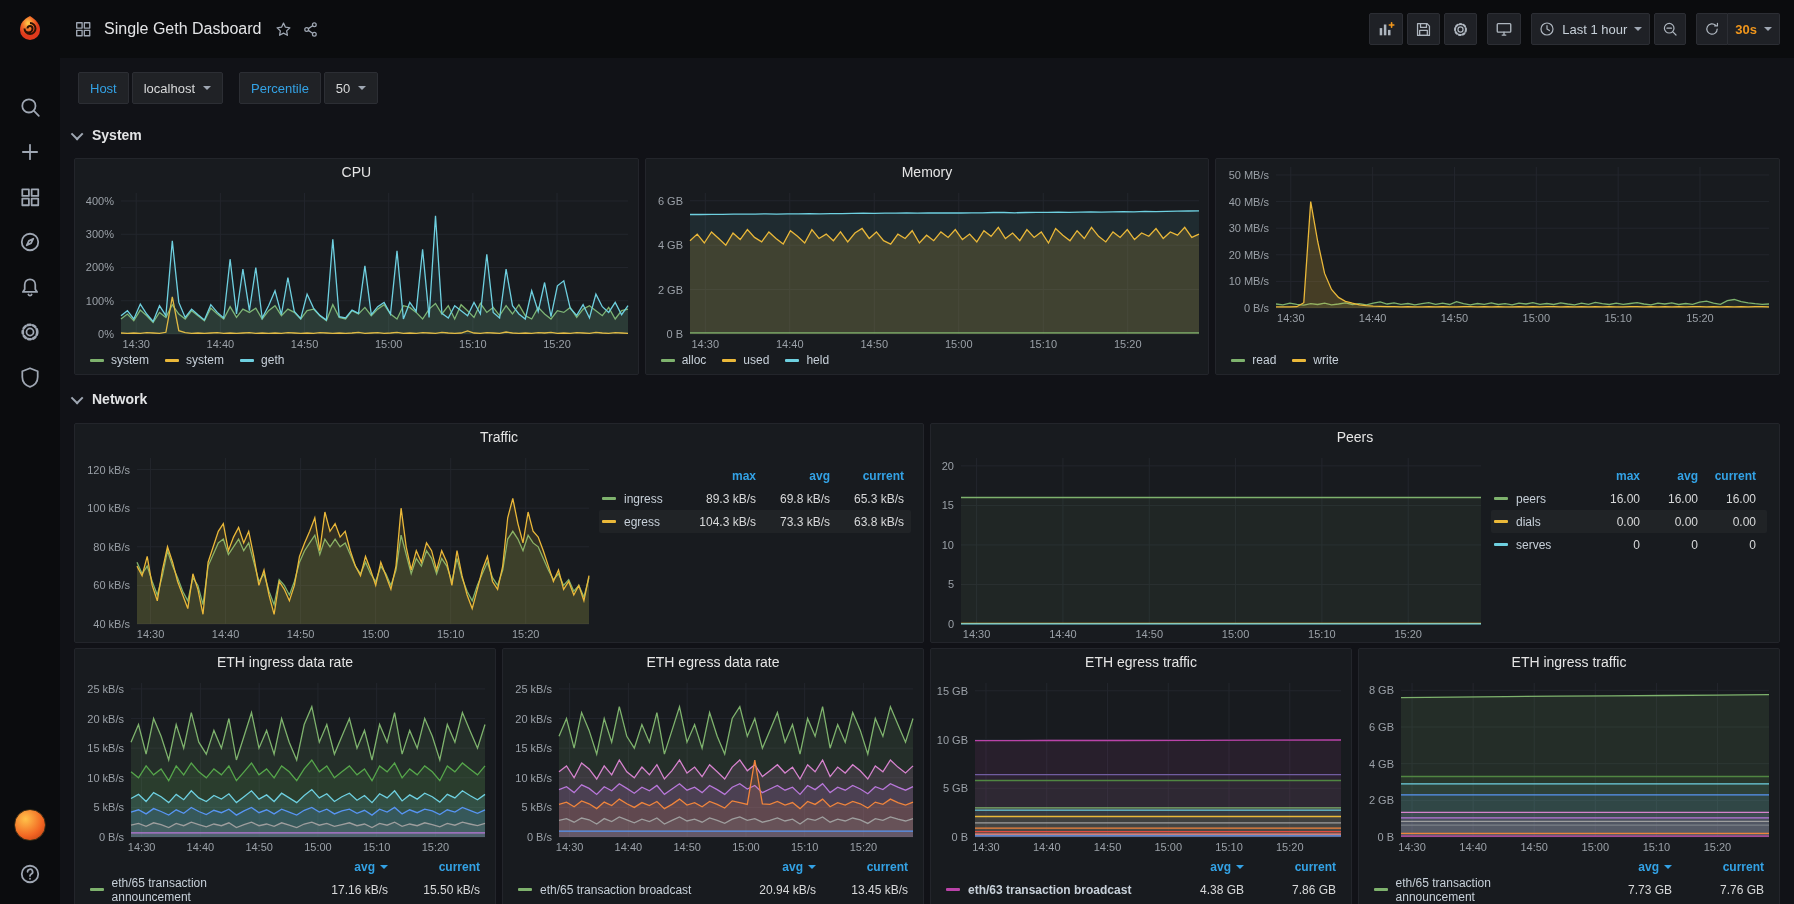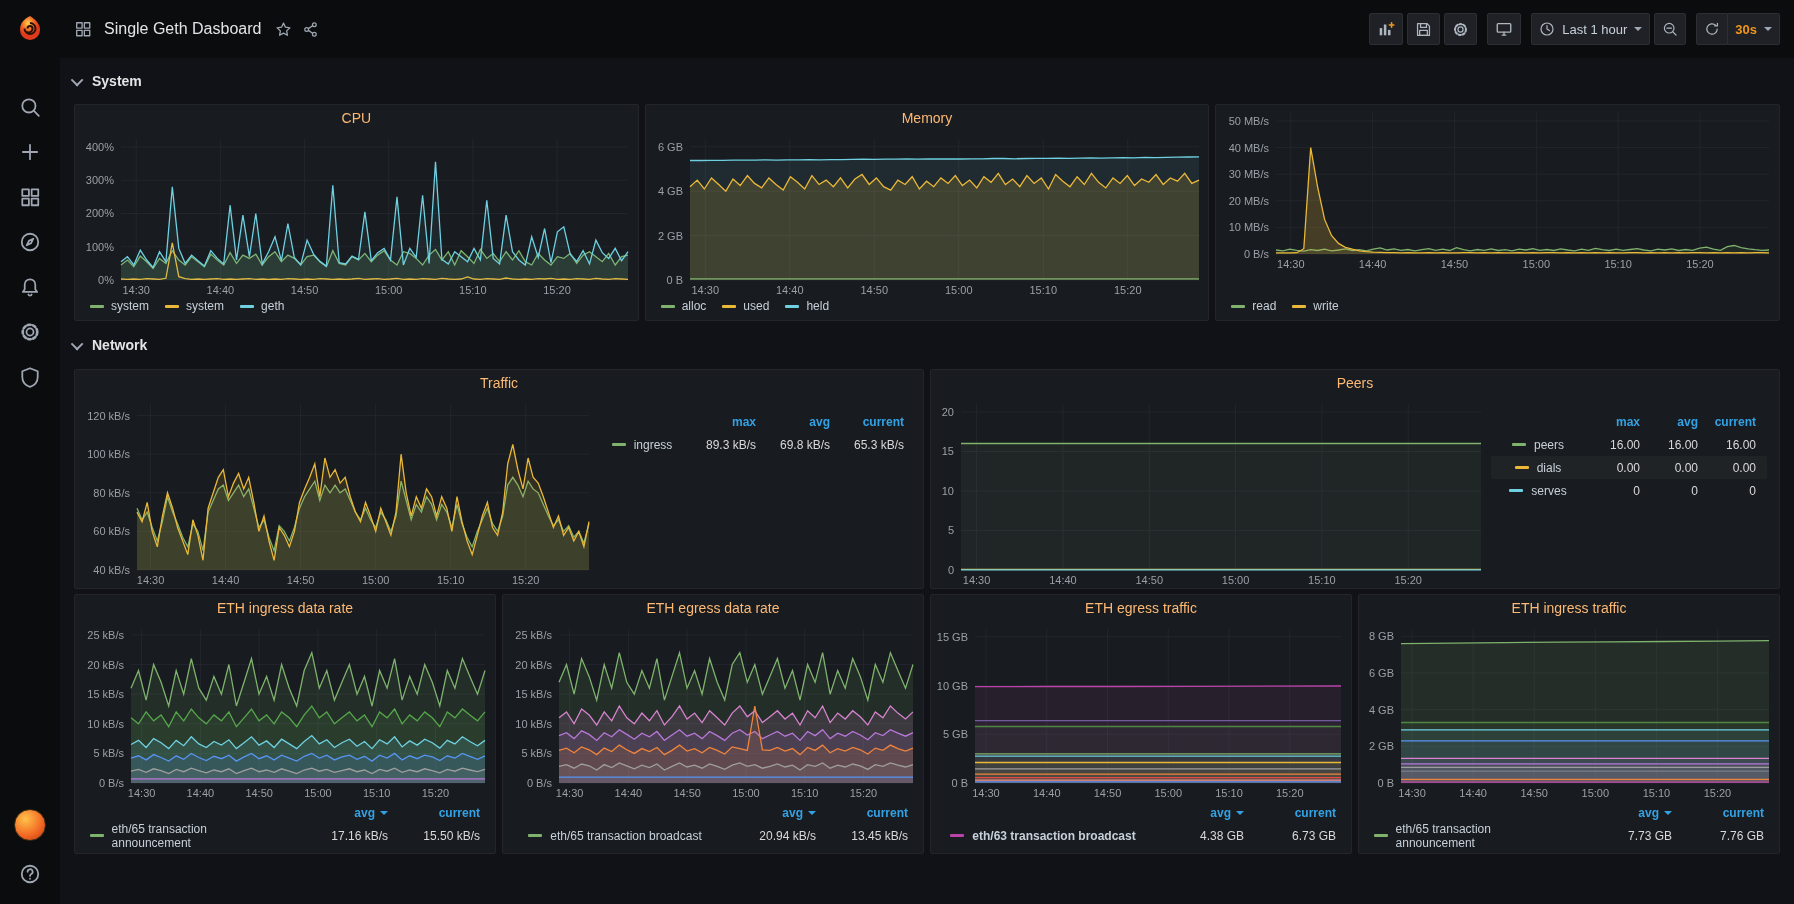--- a/index.html
+++ b/index.html
@@ -34,33 +34,33 @@
   .content{flex:1;padding:0 14px;min-height:0;}
   .row-header{display:flex;align-items:center;gap:9px;font-weight:700;font-size:14px;color:#e3e4e6;cursor:pointer;}
   .row-header.h1{height:46px;}
   .row-header.h2{height:48px;}
   .chev{width:7px;height:7px;border-left:2px solid #9fa7b3;border-bottom:2px solid #9fa7b3;transform:rotate(-45deg) translateY(-2px);display:inline-block;}
   .grid{display:grid;gap:6px;}
   .row-1{grid-template-columns:repeat(3,1fr);height:217px;}
   .row-2{grid-template-columns:1fr 1fr;height:220px;}
   .row-3{grid-template-columns:repeat(4,1fr);height:260px;margin-top:5px;}
   .panel{background:#181b1f;border:1px solid #23252b;border-radius:2px;display:flex;flex-direction:column;overflow:hidden;min-width:0;}
-  .panel-header{height:26px;flex:none;display:flex;align-items:center;justify-content:center;font-size:14px;font-weight:500;color:#fdba74;cursor:pointer;}
+  .panel-header{height:26px;flex:none;display:flex;align-items:center;justify-content:center;font-size:14px;font-weight:500;color:#e5e5e5;cursor:pointer;}
   .panel-body{flex:1;display:flex;min-height:0;}
   .chart{flex:1;position:relative;min-width:0;}
   .chart svg{position:absolute;left:0;top:0;}
   
   .legend-inline{flex:none;display:flex;gap:16px;padding:1px 0 7px 15px;font-size:12px;color:#c7d0d9;align-items:center;}
   .li{display:flex;align-items:center;gap:7px;cursor:pointer;}
   .dash{width:14px;height:3px;border-radius:1px;display:inline-block;}
   .legend-right{flex:none;padding:14px 12px 0 0;font-size:12px;}
   .legend-bottom{flex:none;padding:0 12px 6px 12px;font-size:12px;}
   .lg-row{display:flex;align-items:center;height:23px;border-radius:2px;padding:0 3px;}
   .lg-row.alt{background:rgba(255,255,255,0.035);}
-  .lg-name{display:flex;align-items:center;gap:8px;cursor:pointer;color:#c7d0d9;justify-content:center;}
+  .lg-name{display:flex;align-items:center;gap:8px;cursor:pointer;color:#c7d0d9;}
   .lg-val{text-align:right;color:#d8d9da;flex:none;}
   .lg-head{color:#33a2e5;font-weight:600;text-align:right;flex:none;display:inline-flex;justify-content:flex-end;align-items:center;gap:5px;cursor:pointer;}
   .lg-head .caret{border-top-color:#33a2e5;}
 </style>
 </head>
 <body>
 
 <div class="app">
 
   <aside class="sidebar">
@@ -214,20 +214,40 @@
               </svg>
           </button>
           <button class="tbtn" style="border-radius:0 2px 2px 0;border-left:none">
             <span class="orange">30s</span>
             <span class="caret"></span>
           </button>
         </div>
       </div>
     </header>
 
+    <div class="subbar">
+      <div class="var-pair">
+        <div class="var-box">
+          <span class="var-label">Host</span>
+        </div>
+        <div class="var-box">
+          <span>localhost</span>
+          <span class="caret"></span>
+        </div>
+      </div>
+      <div class="var-pair">
+        <div class="var-box">
+          <span class="var-label">Percentile</span>
+        </div>
+        <div class="var-box">
+          <span>50</span>
+          <span class="caret"></span>
+        </div>
+      </div>
+    </div>
 
     <div class="content">
       <div class="row-header h1">
         <span class="chev"></span>
         <span>System</span>
       </div>
 
       <div class="grid row-1">
         <div class="panel">
           <div class="panel-header">CPU</div>
@@ -422,20 +442,29 @@
                   </span>
                 </div>
                 <div class="lg-row">
                   <span class="lg-name" style="width: 80px;">
                     <span class="dash" style="background: rgb(126, 178, 109);"></span>
                     <span>ingress</span>
                   </span>
                   <span class="lg-val" style="width: 74px;">89.3 kB/s</span>
                   <span class="lg-val" style="width: 74px;">69.8 kB/s</span>
                   <span class="lg-val" style="width: 74px;">65.3 kB/s</span>
+                </div>
+                <div class="lg-row alt">
+                  <span class="lg-name" style="width: 80px;">
+                    <span class="dash" style="background: rgb(234, 184, 57);"></span>
+                    <span>egress</span>
+                  </span>
+                  <span class="lg-val" style="width: 74px;">104.3 kB/s</span>
+                  <span class="lg-val" style="width: 74px;">73.3 kB/s</span>
+                  <span class="lg-val" style="width: 74px;">63.8 kB/s</span>
                 </div>
               </div>
           </div>
         </div>
         <div class="panel">
           <div class="panel-header">Peers</div>
           <div class="panel-body">
             <div class="chart">
                 <svg width="560" height="192">
                   <line x1="30" y1="174" x2="550" y2="174" stroke="#23262d" stroke-width="1"></line>
@@ -696,21 +725,21 @@
                 <span class="lg-head" style="width: 92px;">
                   <span>current</span>
                 </span>
               </div>
               <div class="lg-row">
                 <span class="lg-name" style="flex: 1 1 0%; font-weight: bold;">
                   <span class="dash" style="background: rgb(186, 67, 169);"></span>
                   <span>eth/63 transaction broadcast</span>
                 </span>
                 <span class="lg-val" style="width: 104px;">4.38 GB</span>
-                <span class="lg-val" style="width: 92px;">6.73 GB</span>
+                <span class="lg-val" style="width: 92px;">7.86 GB</span>
               </div>
             </div>
         </div>
         <div class="panel">
           <div class="panel-header">ETH ingress traffic</div>
           <div class="chart">
               <svg width="420" height="180">
                 <line x1="42" y1="162" x2="410" y2="162" stroke="#23262d" stroke-width="1"></line>
                 <text x="35" y="166" text-anchor="end" fill="#9aa0a7" font-size="11">0 B</text>
                 <line x1="42" y1="125.33333333333333" x2="410" y2="125.33333333333333" stroke="#23262d" stroke-width="1"></line>

